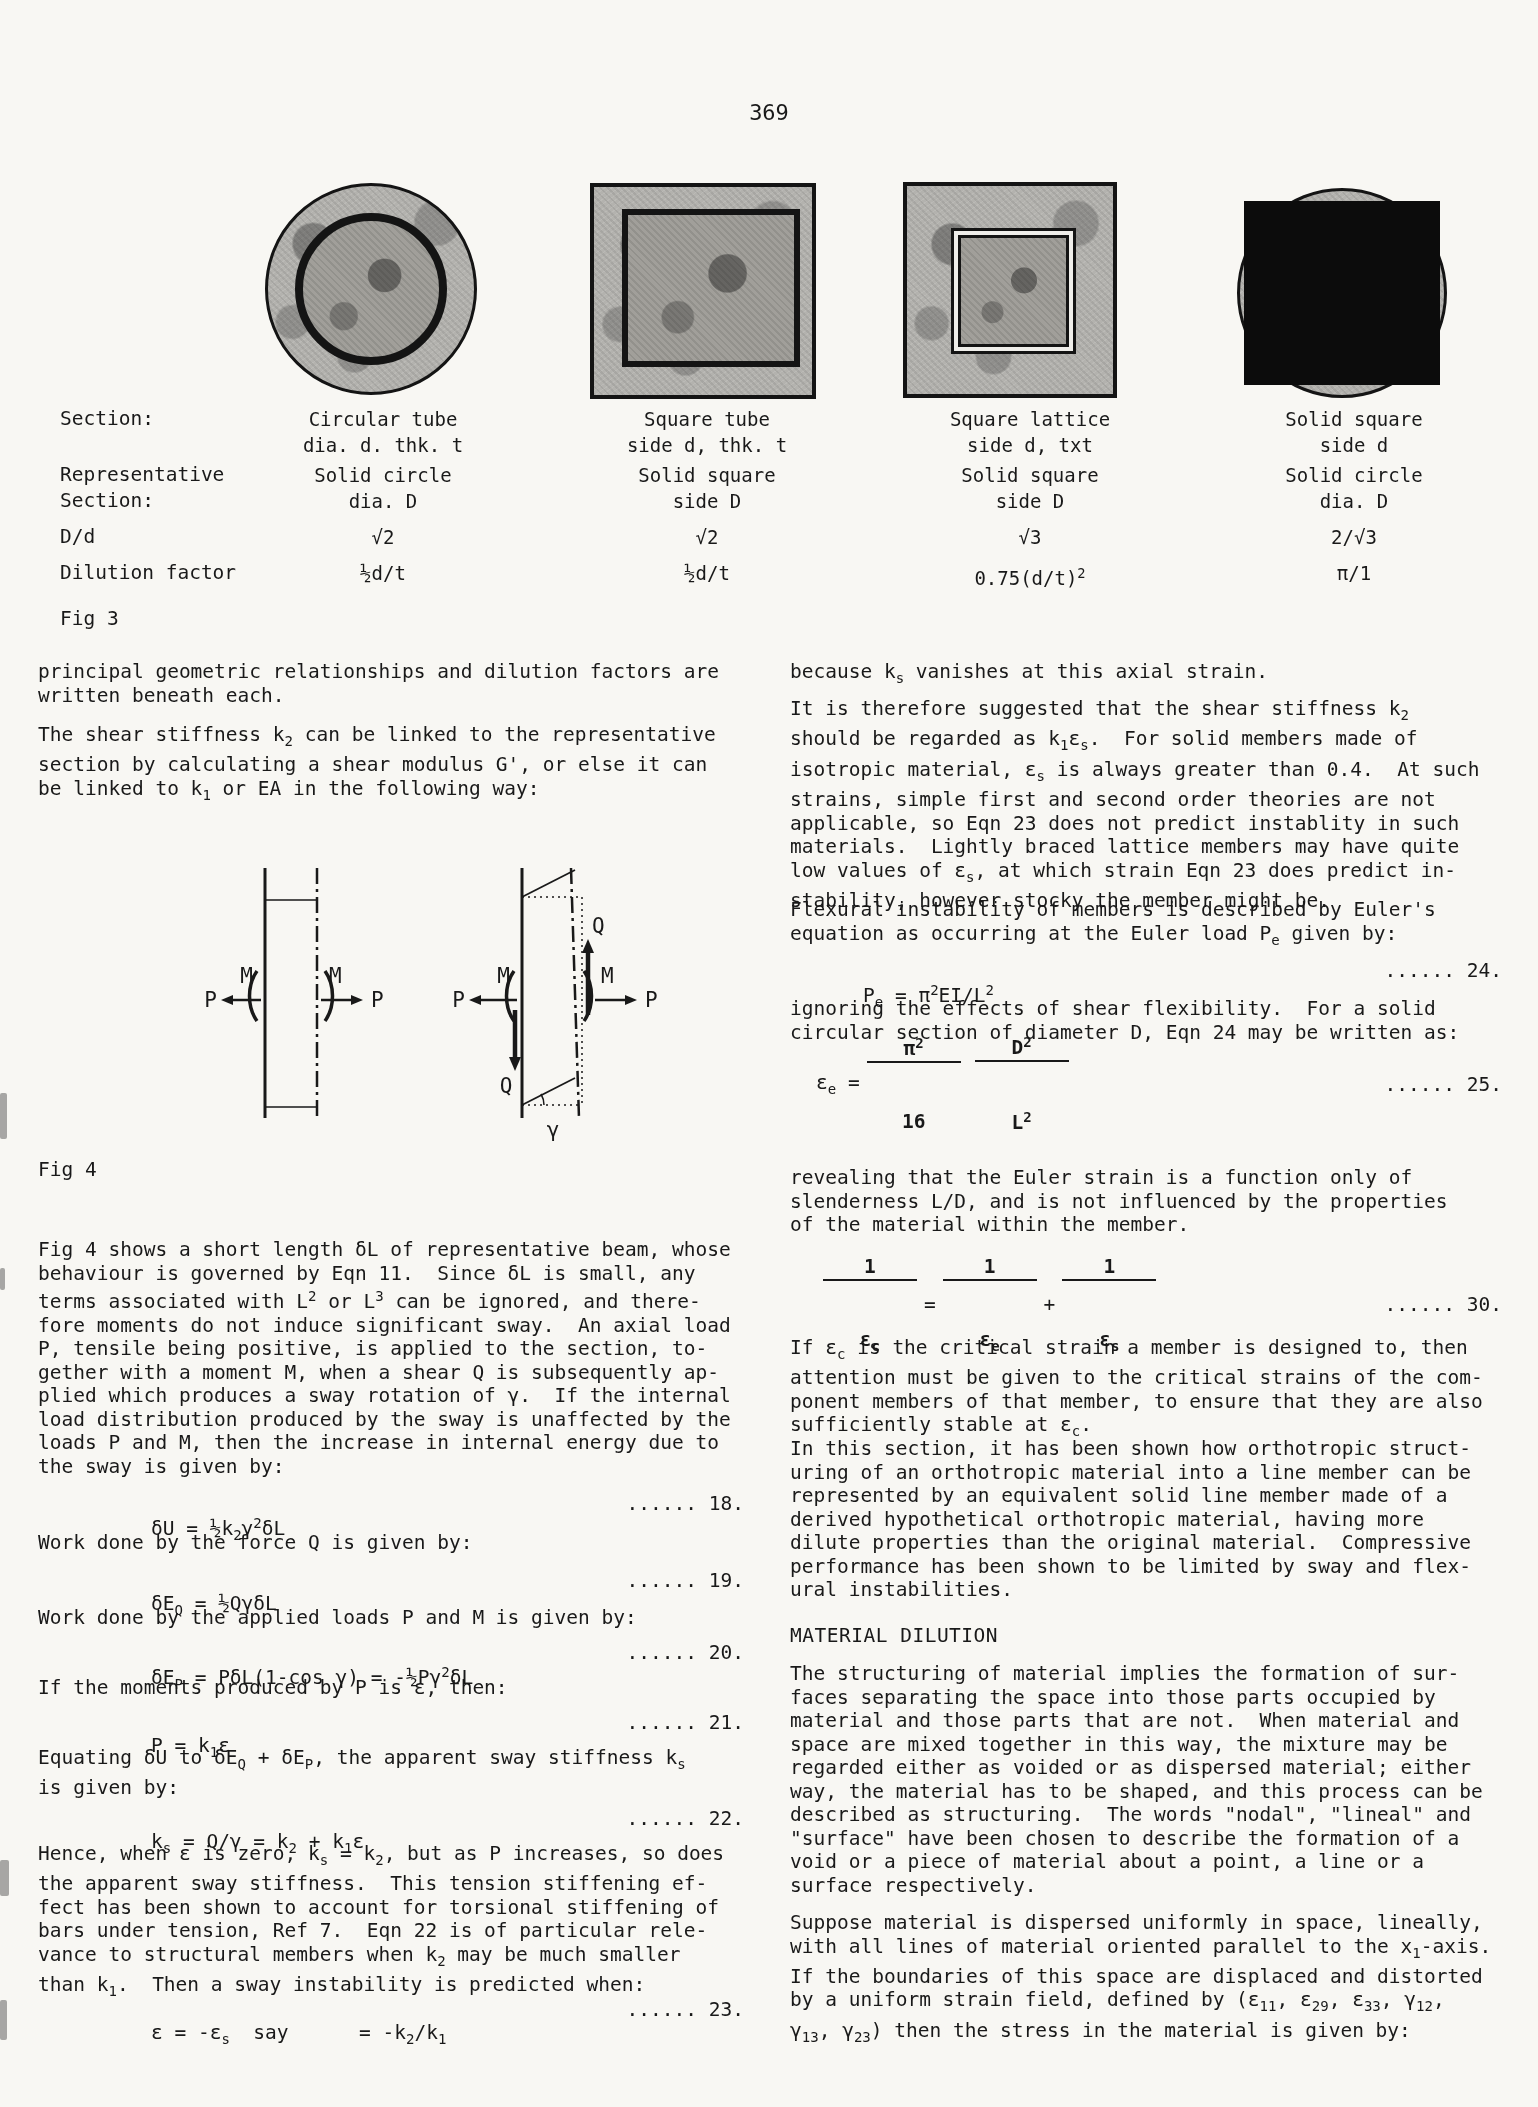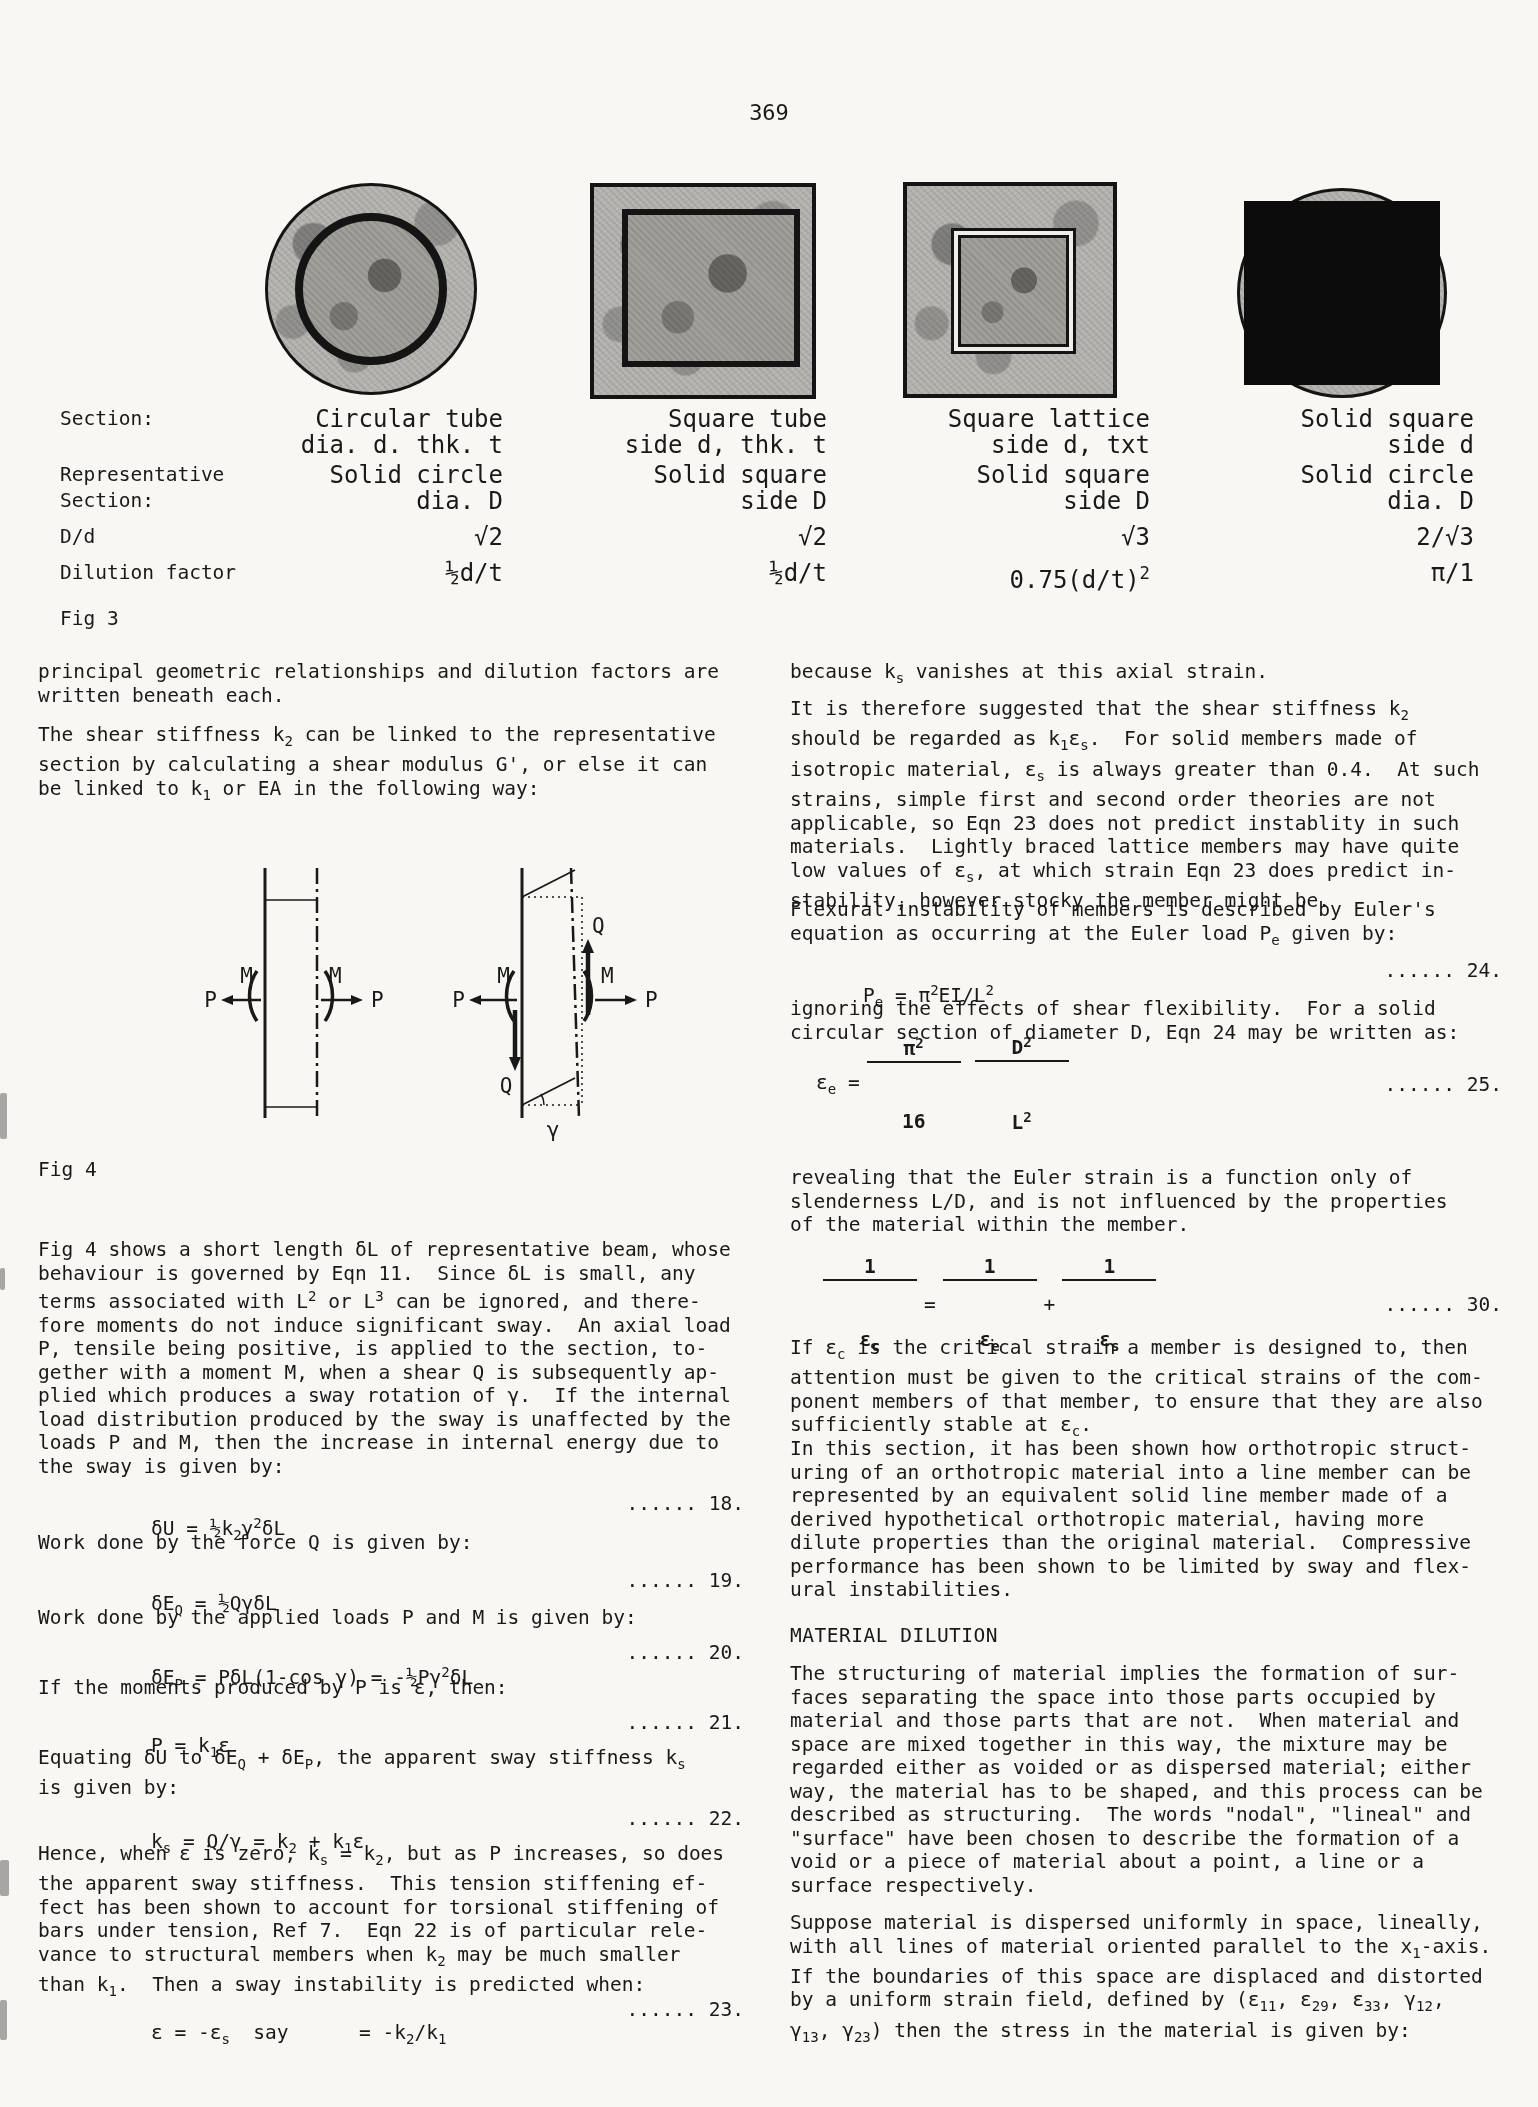--- a/index.html
+++ b/index.html
@@ -4,21 +4,21 @@
 <style>
   html,body{margin:0;padding:0;background:#d8d8d8;}
   .page{position:relative;width:1538px;height:2107px;background:#f8f7f3;overflow:hidden;
         font-family:"DejaVu Sans Mono",monospace;color:#191919;}
   .blk{position:absolute;white-space:pre;font-size:19.5px;line-height:23.5px;}
   .leftcol{left:38px;width:712px;}
   .rightcol{left:790px;width:718px;}
   .pgnum{position:absolute;top:100px;left:0;width:1538px;text-align:center;font-size:22px;}
   
   .rowlab{position:absolute;left:60px;font-size:19.5px;line-height:26px;white-space:pre;}
-  .cell{position:absolute;width:240px;text-align:right;font-size:24px;line-height:26px;white-space:pre;}
+  .cell{position:absolute;width:240px;text-align:center;font-size:19px;line-height:26px;white-space:pre;}
   
   .eqrow{position:absolute;font-size:19.5px;white-space:pre;}
   .eqrow .eqbody{display:inline-block;}
   .leftcol .eqbody{margin-left:66px;}
   .rightcol .eqbody{margin-left:26px;}
   .eqtail{position:absolute;right:6px;top:50%;transform:translateY(-50%);white-space:pre;}
   .eqrow.oneline .eqtail{top:0;transform:none;}
   .eqfrac{display:flex;align-items:center;height:64px;}
   .frac{display:inline-block;text-align:center;vertical-align:middle;margin:0 7px;font-weight:bold;}
   .frac .fn{display:block;border-bottom:2px solid #191919;padding:0 3px 1px;}

